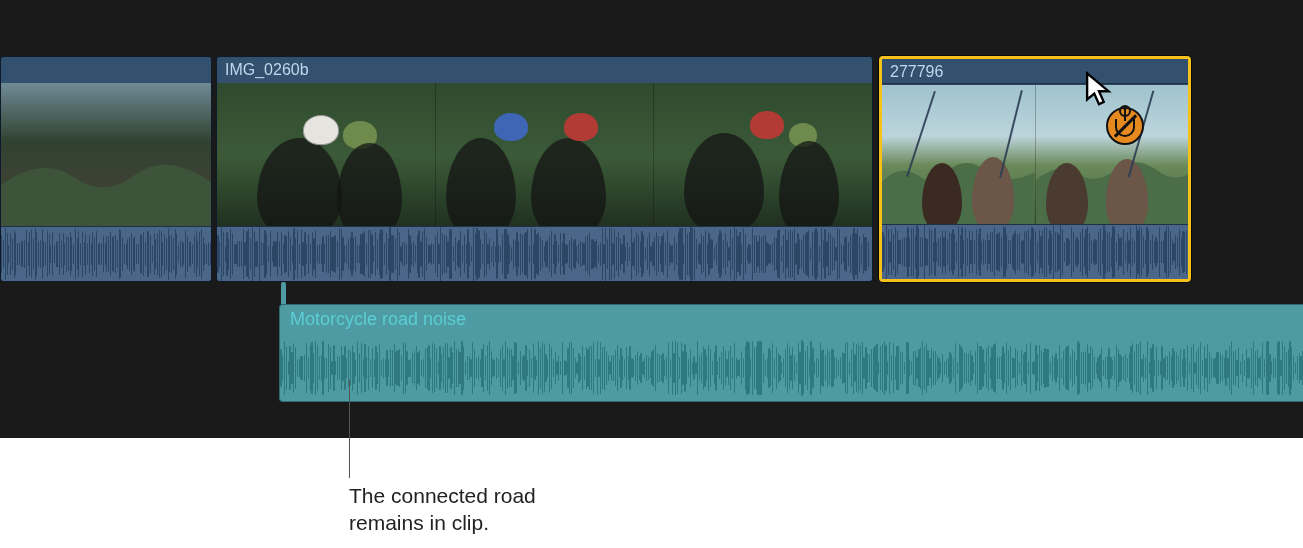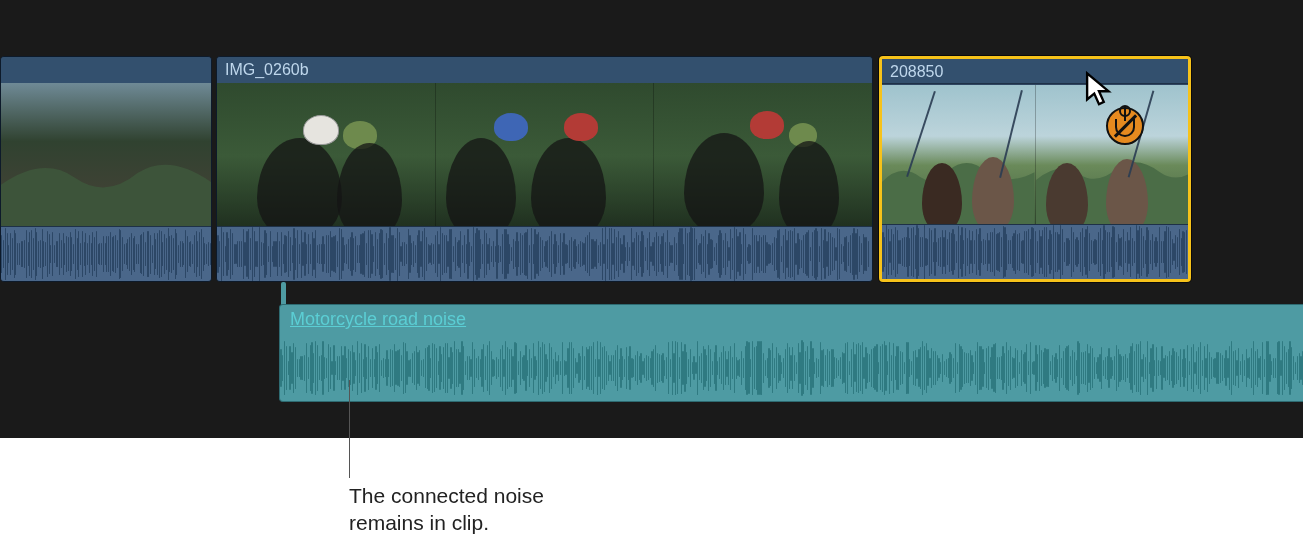--- a/index.html
+++ b/index.html
@@ -135,21 +135,21 @@
     font-size: 18px;
     padding: 4px 10px 2px;
     color: #1e5a60;
     color: #6edfe6;
     color: #7fe5ea;
     color: #3db7bd;
     color: #5fcfd4;
   }
   .audio-clip .titlebar2 { color: #3fbcc2; color:#4fcdd3;}
   .audio-clip .titlebar2 { color:#52c7cd; }
-  .audio-clip .titlebar2 { color:#3aa9af;text-decoration:underline; }
+  .audio-clip .titlebar2 { color:#3aa9af; }
   .audio-clip .titlebar2 { color:#5bced4; }
   .audio-clip .titlebar2 { color:#41b5bb; }
   .audio-clip .titlebar2 { color:#5bced4; }
   .audio-clip .wave2 {
     position: absolute;
     left: 0; right: 0; bottom: 4px;
     height: 58px;
     display: flex;
     align-items: center;
   }
@@ -755,21 +755,21 @@
             <span style="height: 41.0098%;"></span>
             <span style="height: 73.352%;"></span>
             <span style="height: 62.6193%;"></span>
             <span style="height: 62.7469%;"></span>
             <span style="height: 49.8923%;"></span>
           </div>
       </div>
     </div>
 
     <div class="clip selected" style="left:879px; width:312px;">
-      <div class="titlebar">208850</div>
+      <div class="titlebar">277796</div>
       <div class="thumbs">
         <div class="thumb mtn">
           <div class="mountain">
               <svg viewBox="0 0 160 90" preserveAspectRatio="none">
                 <path d="M0,90 L0,40 Q20,20 40,35 Q55,45 70,28 Q90,12 110,30 Q130,45 160,30 L160,90 Z" fill="#4b6d47"></path>
               </svg>
             </div>
           <div class="blob" style="left:40px; top:78px; width:40px; height:68px; background:#3a2a22;"></div>
           <div class="blob" style="left:90px; top:72px; width:42px; height:74px; background:#6b5648;"></div>
         </div>
@@ -1538,16 +1538,16 @@
         <span style="height: 41.839%;"></span>
         <span style="height: 60.3115%;"></span>
       </div>
   </div>
 
 </div>
 
 <div class="caption-area">
   <div class="leader-line" style="left:349px; top:-58px; height:98px;"></div>
   <div class="caption-text" style="left:349px; top:44px;">
-    <span>The connected noise</span><br>
+    <span>The connected road</span><br>
     <span>remains in clip.</span>
   </div>
 </div>
 
 </body></html>

